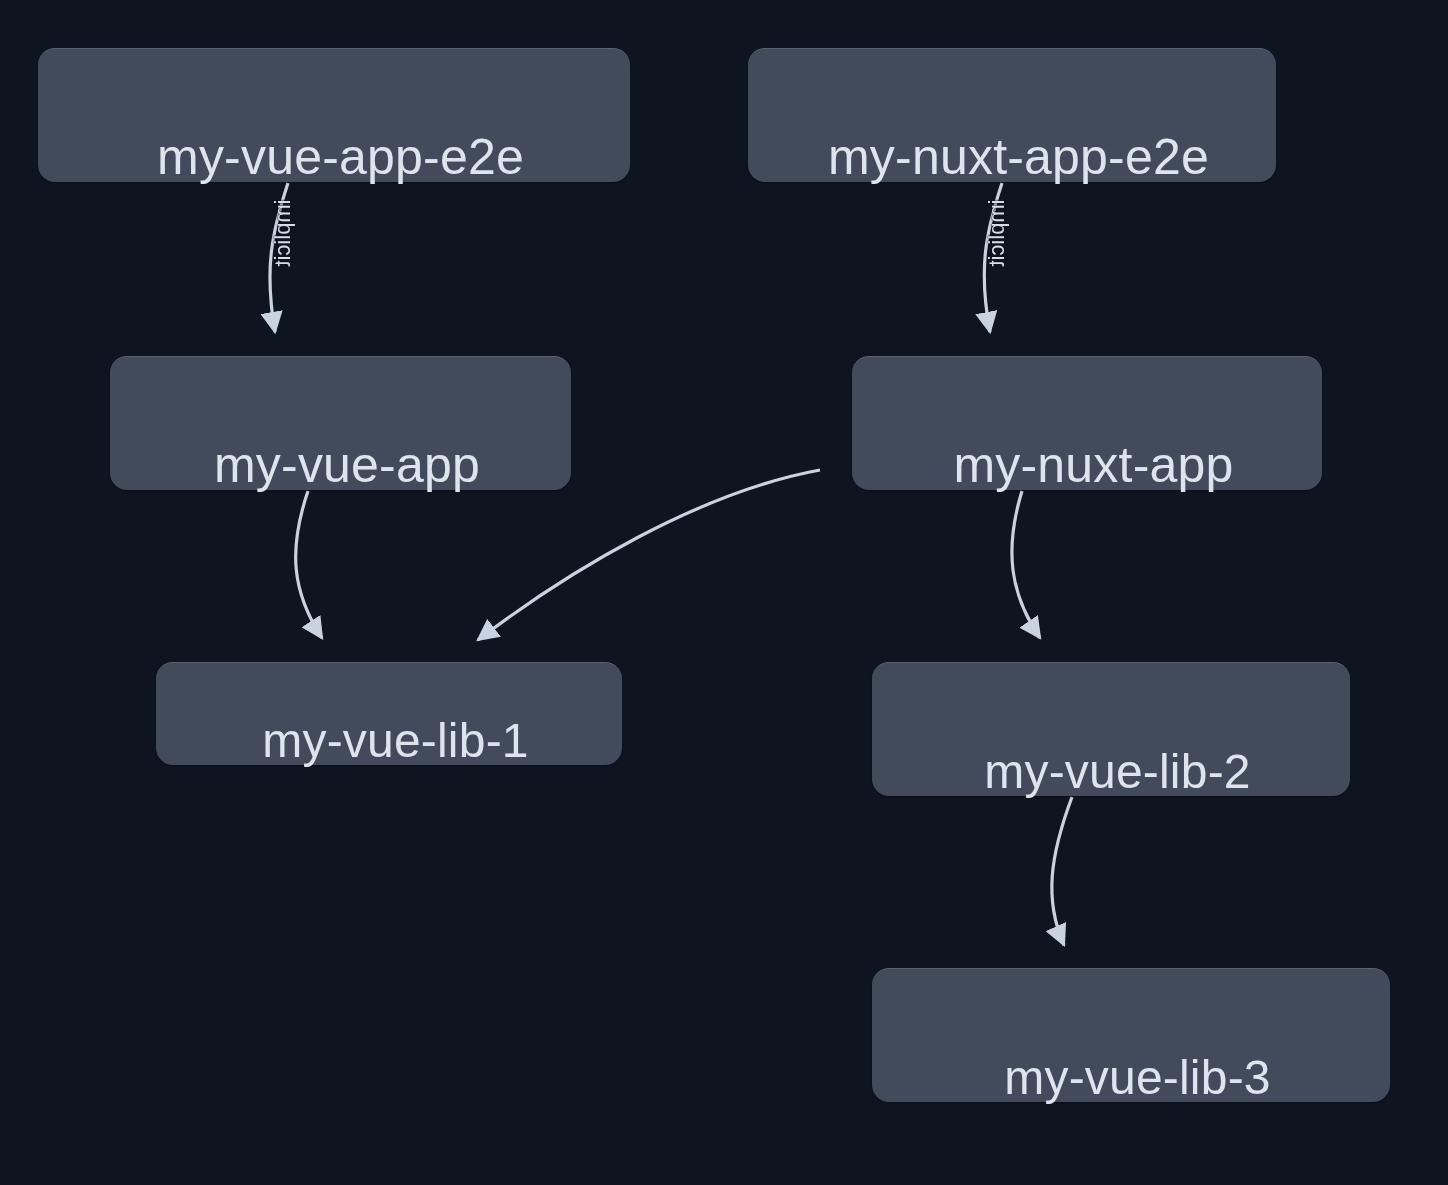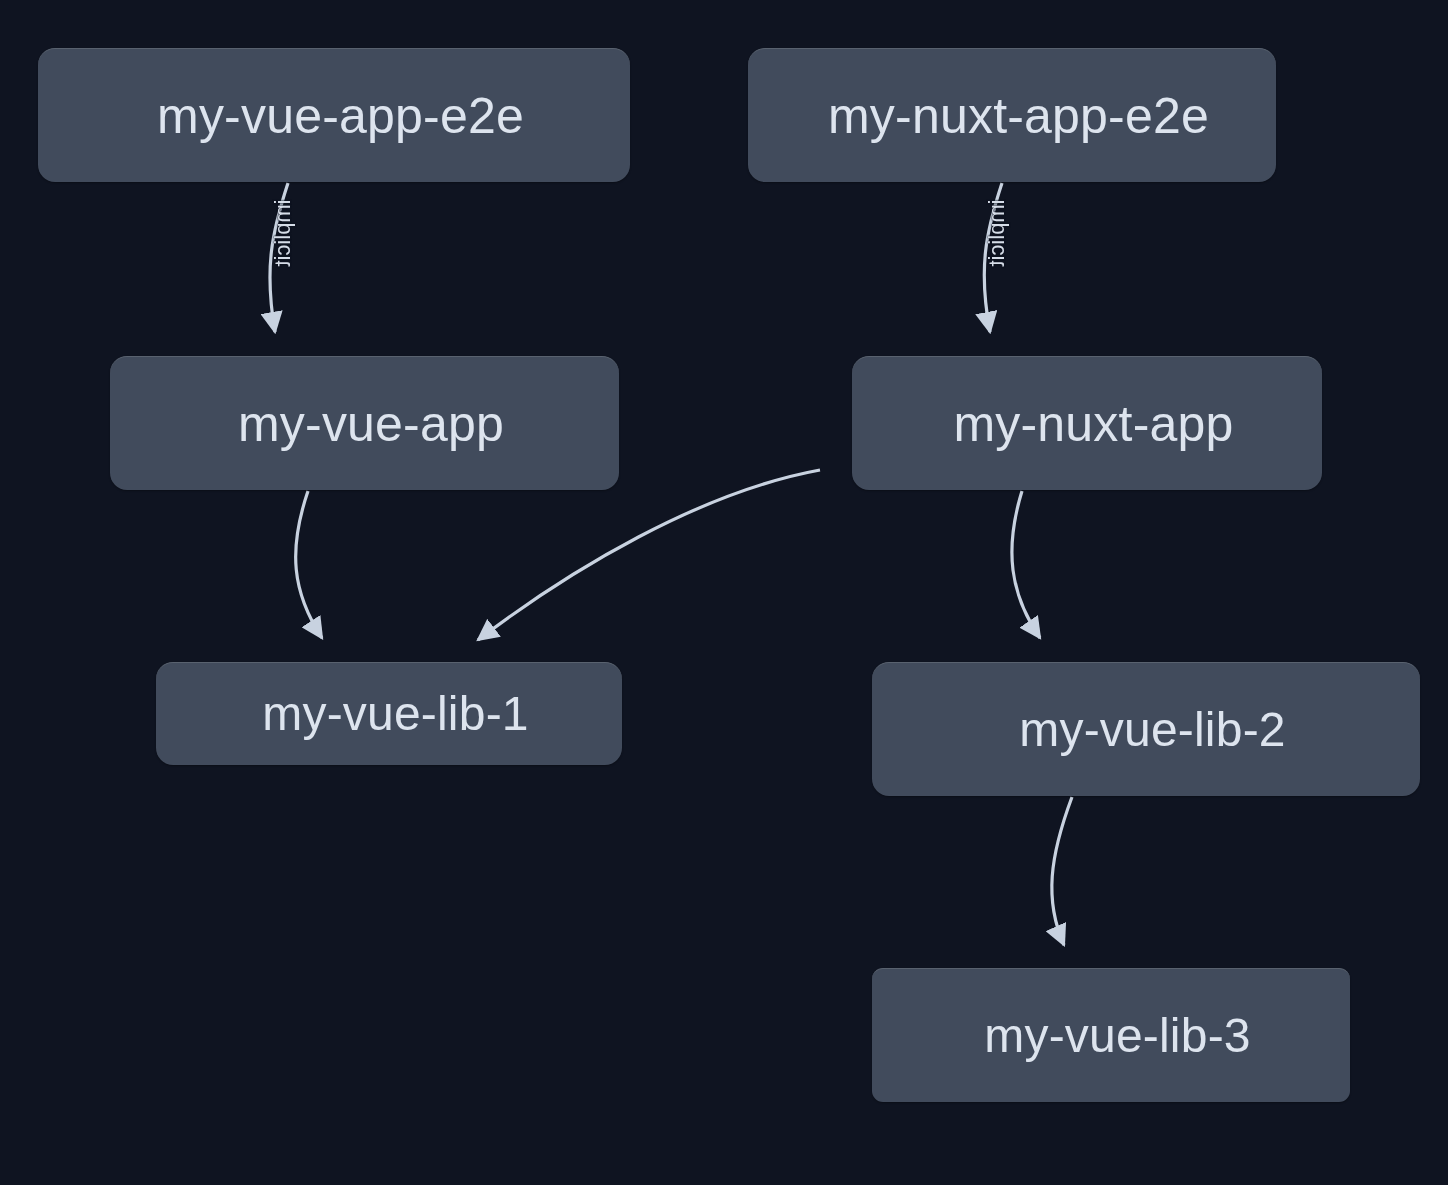--- a/index.html
+++ b/index.html
@@ -24,21 +24,21 @@
     height: 1185px;
     pointer-events: none;
   }
   .node {
     position: absolute;
     box-sizing: border-box;
     background: #414b5c;
     border-radius: 17px;
     border-top: 1px solid #59626f;
     display: flex;
-    align-items: center;
+    align-items: flex-end;
     justify-content: center;
     color: #dde4ee;
     letter-spacing: 0.2px;
     white-space: nowrap;
     box-shadow: 0 1px 2px rgba(0,0,0,0.30);
     cursor: pointer;
     padding-left: 13px;
   }
   .node-label {
     font-weight: 400;
@@ -85,37 +85,37 @@
   </svg>
 
   <div class="node" style="left: 38px; top: 48px; width: 592px; height: 134px; background: rgb(65, 75, 92);">
     <span class="node-label" style="font-size: 50px; color: rgb(221, 228, 238);">my-vue-app-e2e</span>
   </div>
 
   <div class="node" style="left: 748px; top: 48px; width: 528px; height: 134px; background: rgb(65, 75, 92);">
     <span class="node-label" style="font-size: 50px; color: rgb(221, 228, 238);">my-nuxt-app-e2e</span>
   </div>
 
-  <div class="node" style="left: 110px; top: 356px; width: 509px; height: 134px; background: rgb(65, 75, 92);">
+  <div class="node" style="left: 110px; top: 356px; width: 461px; height: 134px; background: rgb(65, 75, 92);">
     <span class="node-label" style="font-size: 50px; color: rgb(221, 228, 238);">my-vue-app</span>
   </div>
 
   <div class="node" style="left: 820px; top: 356px; width: 470px; height: 134px; background: rgb(65, 75, 92); margin-left: 32px;">
     <span class="node-label" style="font-size: 50px; color: rgb(221, 228, 238);">my-nuxt-app</span>
   </div>
 
   <div class="node" style="left: 156px; top: 662px; width: 466px; height: 103px; background: rgb(65, 75, 92);">
     <span class="node-label" style="font-size: 48px; color: rgb(221, 228, 238);">my-vue-lib-1</span>
   </div>
 
-  <div class="node" style="left: 872px; top: 662px; width: 548px; height: 134px; background: rgb(65, 75, 92);">
+  <div class="node" style="left: 872px; top: 662px; width: 478px; height: 134px; background: rgb(65, 75, 92);">
     <span class="node-label" style="font-size: 48px; color: rgb(221, 228, 238);">my-vue-lib-2</span>
   </div>
 
-  <div class="node" style="left: 872px; top: 968px; width: 478px; height: 134px; background: rgb(65, 75, 92); border-radius: 11px;">
+  <div class="node" style="left: 872px; top: 968px; width: 518px; height: 134px; background: rgb(65, 75, 92);">
     <span class="node-label" style="font-size: 48px; color: rgb(221, 228, 238);">my-vue-lib-3</span>
   </div>
 
   <div class="edge-label vert-flip" style="left: 249px; top: 222px;">implicit</div>
 
   <div class="edge-label vert-flip" style="left: 963px; top: 222px;">implicit</div>
 
 </div>
 
 </body></html>

